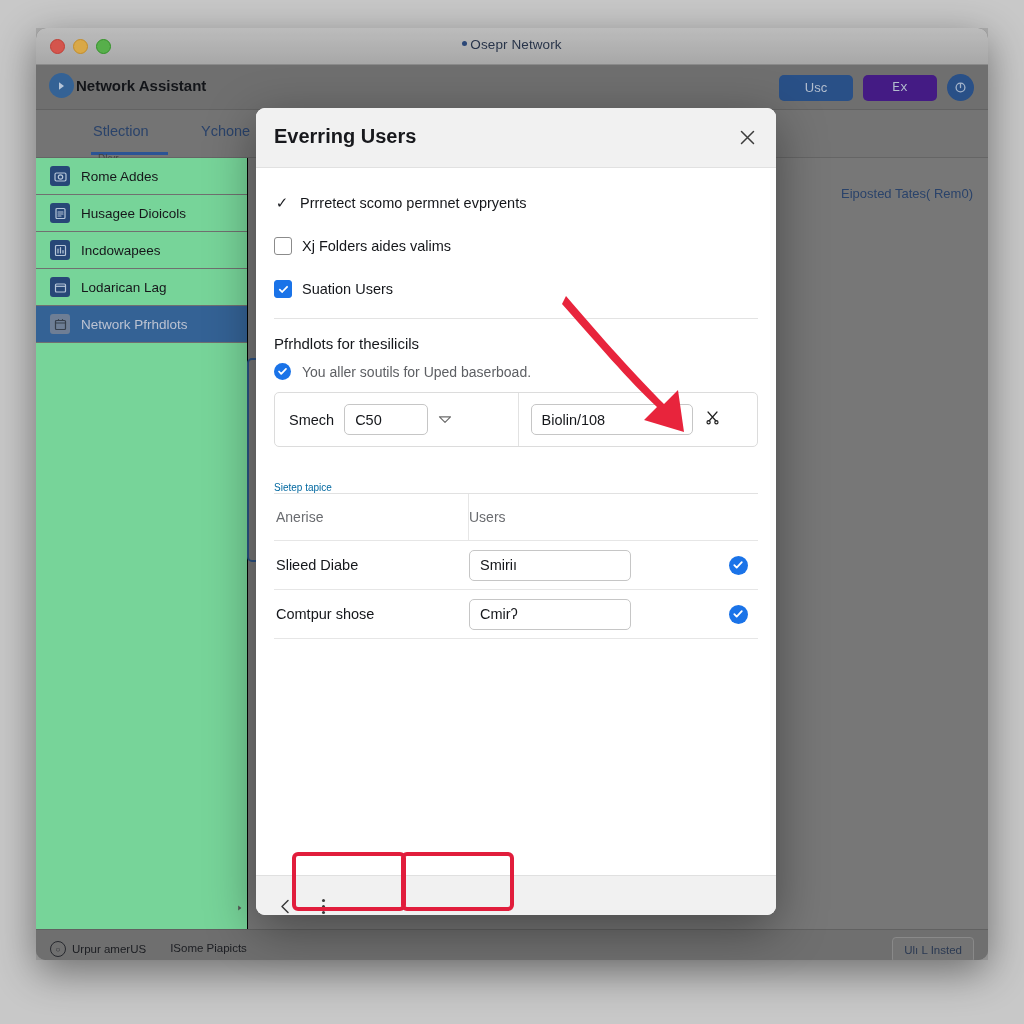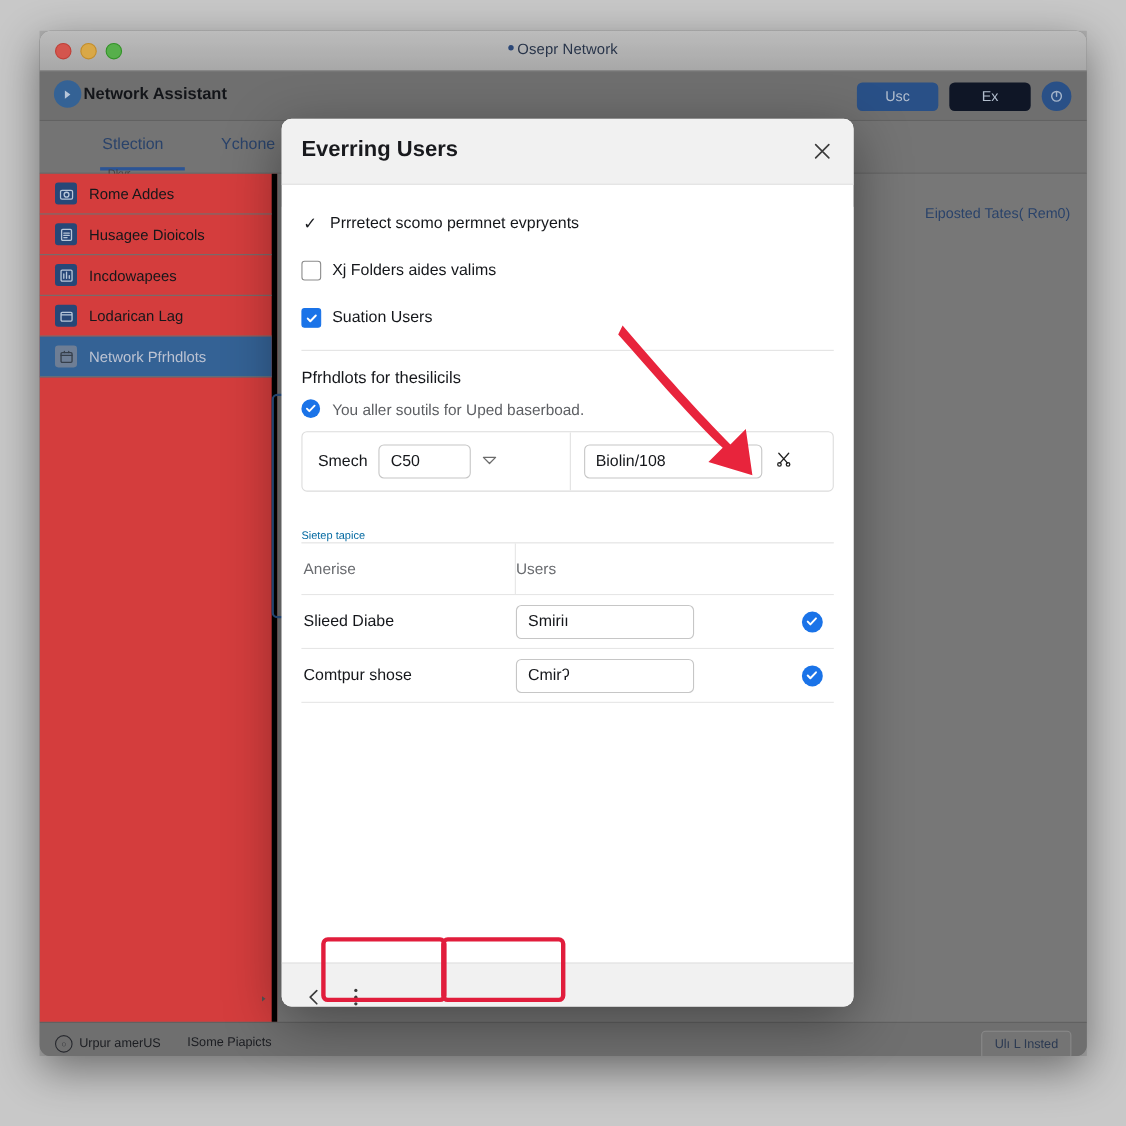--- a/index.html
+++ b/index.html
@@ -48,21 +48,21 @@
     background:#3a6ea8;display:flex;align-items:center;justify-content:center;
   }
   .brand-name{font-size:15px;font-weight:bold;color:#14161b;}
   .appbar-actions{position:absolute;right:14px;top:9px;display:flex;align-items:center;gap:10px;}
   .pill{
     height:26px;min-width:48px;padding:0 13px;border-radius:5px;
     display:flex;align-items:center;justify-content:center;
     font-size:13px;color:#c9d6e8;
   }
   .pill.primary{background:#2d5998;}
-  .pill.ghost{background:#0f172a;}
+  .pill.ghost{background:#4c1d95;font-family:Liberation Mono, monospace;}
   .round-btn{
     width:27px;height:27px;border-radius:50%;background:#2d5998;
     display:flex;align-items:center;justify-content:center;
   }
 
   
   .tabstrip{
     position:relative;height:47px;background:#828282;
     border-bottom:1px solid #717171;
   }
@@ -71,21 +71,21 @@
   }
   .tab.t0{left:57px;}
   .tab.t1{left:165px;}
   .tab-underline{position:absolute;left:55px;top:42px;width:77px;height:3px;background:#2f5ea8;}
   .tab-sub{position:absolute;left:62px;top:43px;font-size:10px;color:#4a4a4a;}
 
   
   .content{position:relative;height:771px;background:#868686;}
   .sidebar{
     position:absolute;left:0;top:0;width:211px;height:100%;
-    background:#ef4444;border-right:5px solid #000000;
+    background:#86efac;border-right:1px solid #000000;
   }
   .nav-item{
     position:relative;height:36px;display:flex;align-items:center;
     padding-left:14px;gap:11px;border-bottom:1px solid #7e7e7e;
   }
   .nav-item.active{background:#3a6ea8;}
   .nav-ico{
     width:20px;height:20px;border-radius:3px;background:#2b4f86;
     display:flex;align-items:center;justify-content:center;flex:none;
   }

